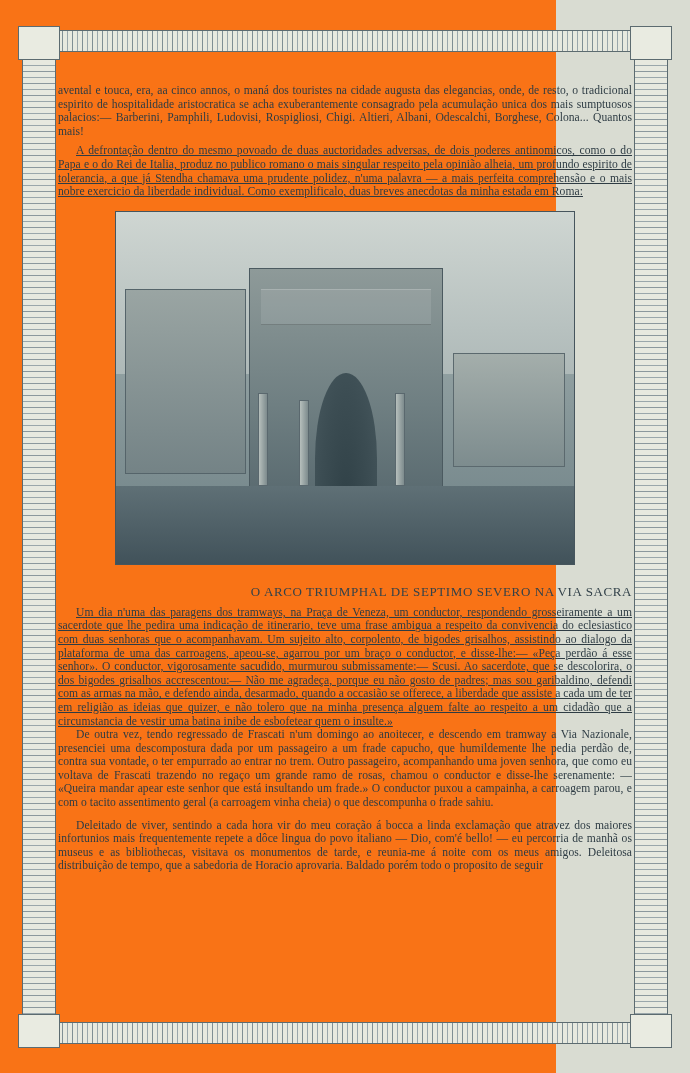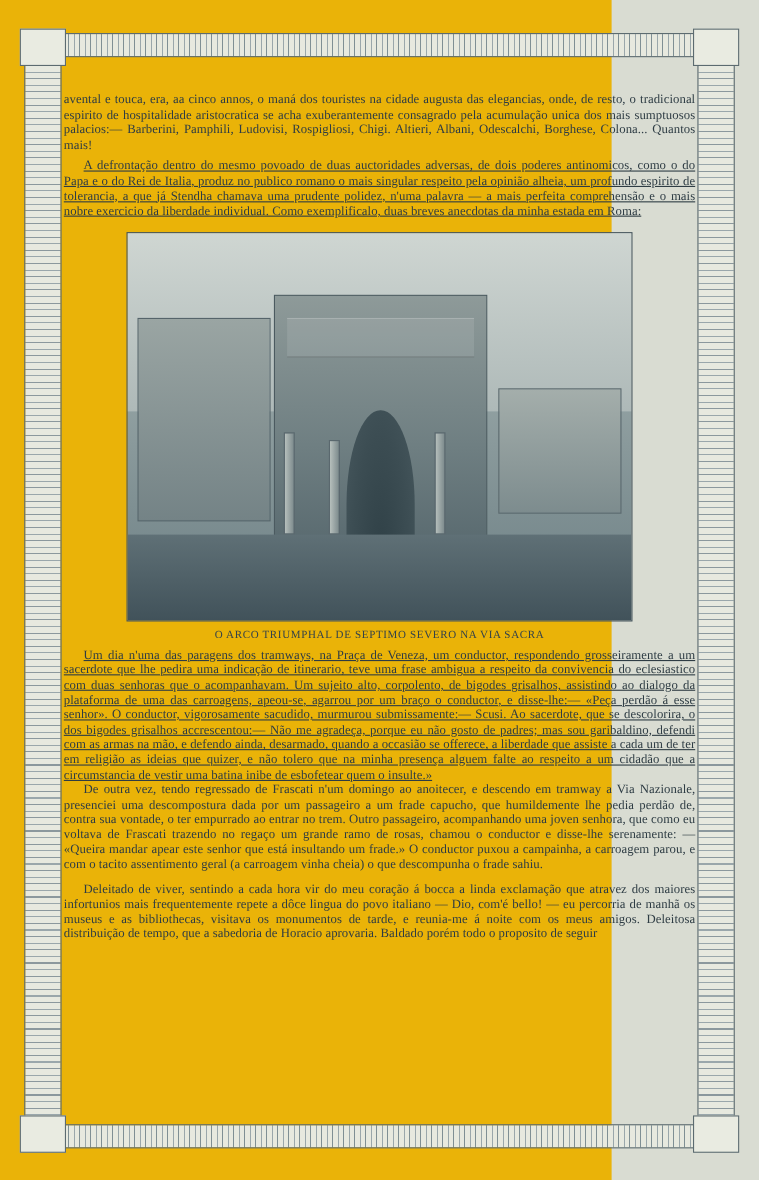--- a/index.html
+++ b/index.html
@@ -10,21 +10,21 @@
   body {
     width: 690px;
     height: 1073px;
     overflow: hidden;
     font-family: "Liberation Serif", serif;
   }
   .page {
     position: relative;
     width: 556px;
     height: 1073px;
-    background: #eab308;
+    background: #f97316;
     box-sizing: border-box;
   }
   
   .frame-top, .frame-bottom, .frame-left, .frame-right {
     position: absolute;
     background: #e4e6dc;
     border: 1px solid #5c6b70;
     box-sizing: border-box;
   }
   .frame-top {
@@ -152,24 +152,24 @@
   .fig-col-a, .fig-col-b, .fig-col-c {
     position:absolute; bottom:22%;
     width: 8px;
     background: linear-gradient(90deg,#b6bfbc,#7d8b8d);
     border:1px solid #5a686e;
   }
   .fig-col-a { left: 31%; height: 26%; }
   .fig-col-b { left: 40%; height: 24%; }
   .fig-col-c { left: 61%; height: 26%; }
   .fig-caption {
-    margin-top: 7px;
-    font-size: 10px;
+    margin-top: 19px;
+    font-size: 13px;
     letter-spacing: 0.6px;
-    text-align: center;
+    text-align: right;
     color: #33424a;
     font-variant: small-caps;
     text-transform: uppercase;
   }
   .para-gap { height: 9px; }
 </style>
 </head>
 <body>
 
 <div class="page">

